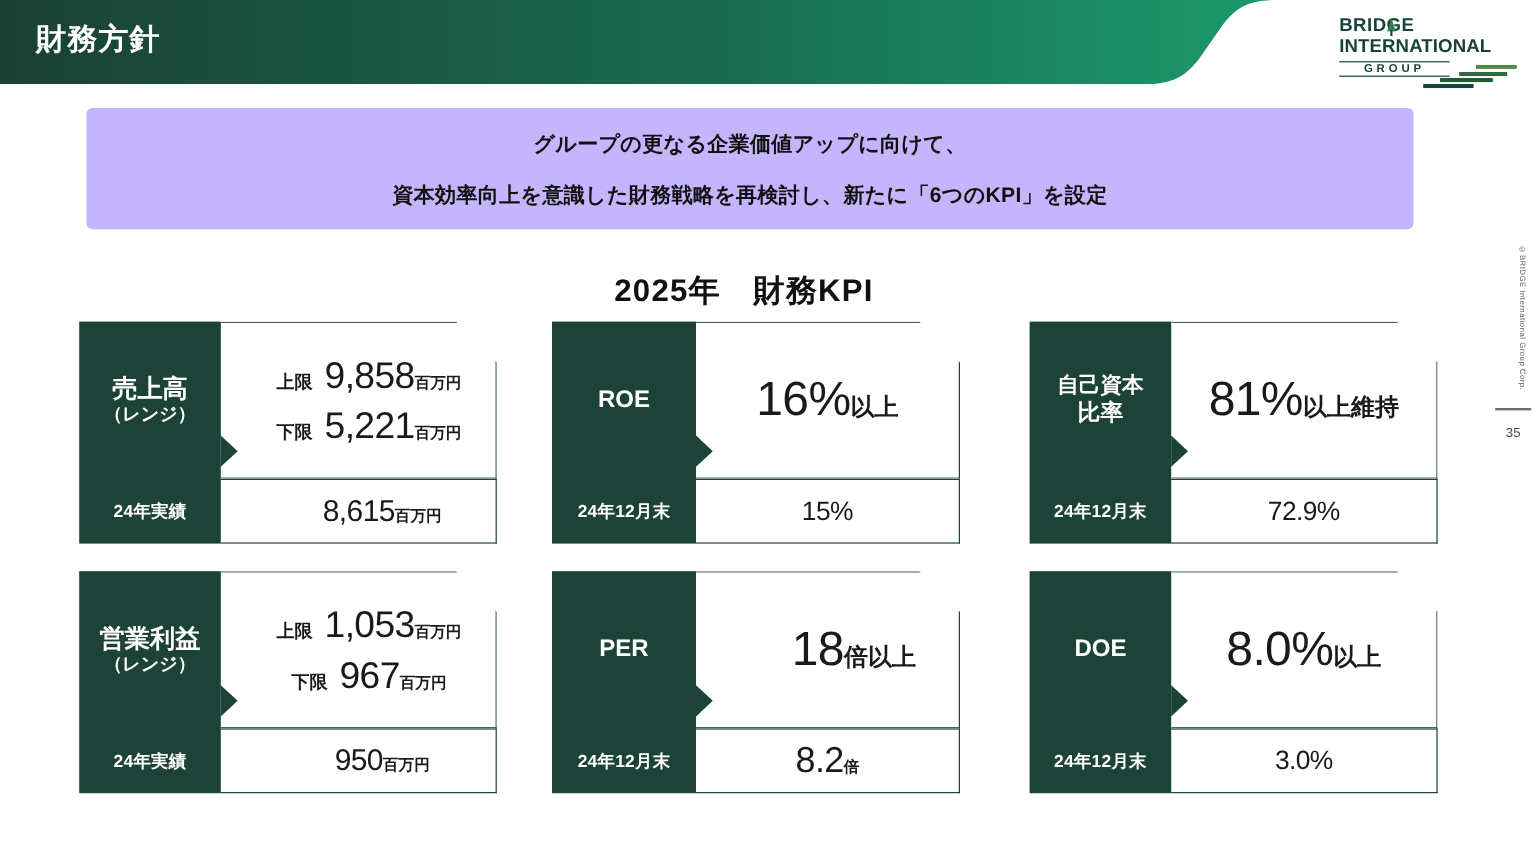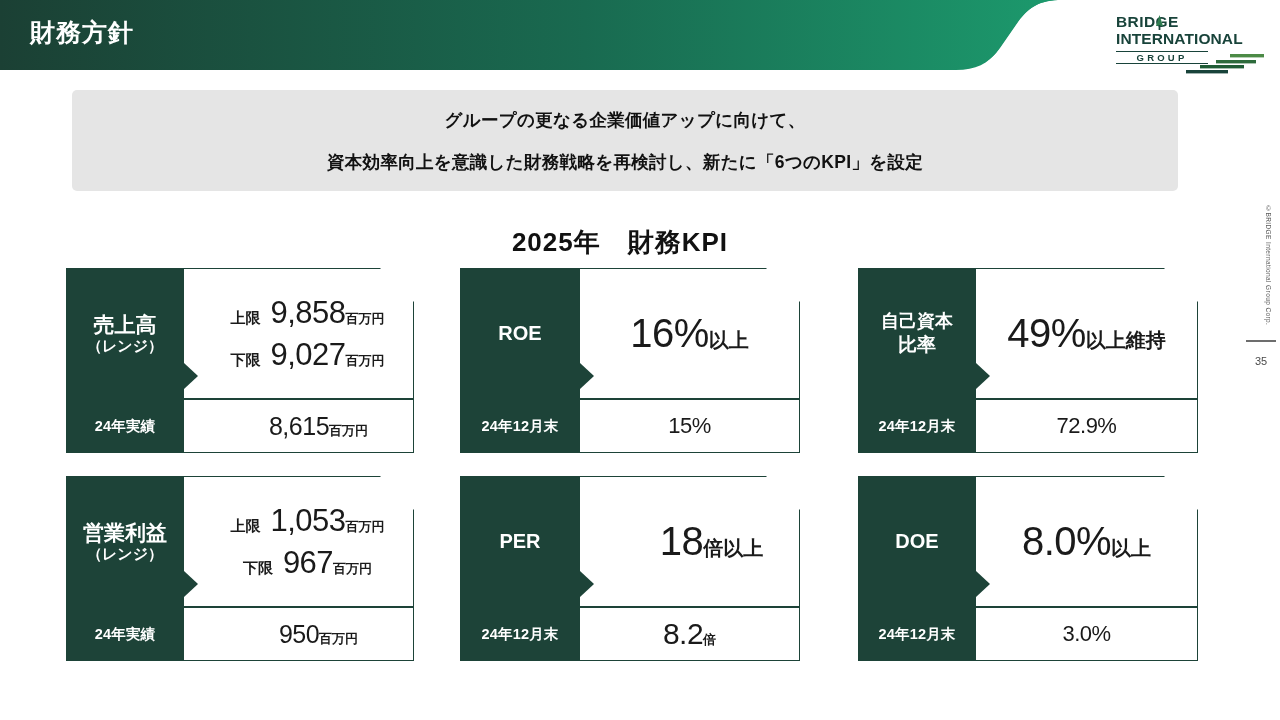--- a/index.html
+++ b/index.html
@@ -48,21 +48,21 @@
     border-top:1.4px solid #18433a; border-bottom:1.4px solid #18433a;
     display:inline-block; padding:1px 0 1px 0; margin-top:2px;
     width:92px; text-align:center;
   }
   .logo-tree { position:absolute; left:39px; top:1px; }
   .logo-bars { position:absolute; left:62px; top:40px; }
 
   
   .banner {
     position:absolute; left:72px; top:90px; width:1106px; height:101px;
-    background:#e5e5e5; border-radius:5px;
+    background:#c4b5fd; border-radius:5px;
     display:flex; flex-direction:column;
     align-items:center; justify-content:center;
     gap:18px;
   }
   .banner-line {
     font-size:17.5px; font-weight:bold; color:#111111;
     letter-spacing:0.3px; white-space:nowrap;
   }
 
   
@@ -193,21 +193,21 @@
       <div class="card-arrow" style="left: 118px; top: 95px;"></div>
       <div class="card-white-top" style="left: 118px; top: 0px; width: 230px; height: 131px;">
         <div style="position: absolute; inset: 0px; display: flex; flex-direction: column; align-items: center; justify-content: center; gap: 6px; padding-left: 18px;">
           <div class="range-row">
             <span class="v-pre" style="font-size: 15px; margin-right: 10px;">上限</span>
             <span class="v-big" style="font-size: 31px;">9,858</span>
             <span class="v-suffix" style="font-size: 13px;">百万円</span>
           </div>
           <div class="range-row">
             <span class="v-pre" style="font-size: 15px; margin-right: 10px;">下限</span>
-            <span class="v-big" style="font-size: 31px;">9,027</span>
+            <span class="v-big" style="font-size: 31px;">5,221</span>
             <span class="v-suffix" style="font-size: 13px;">百万円</span>
           </div>
         </div>
       </div>
       <div class="card-white-bot" style="left: 118px; top: 131px; width: 230px; height: 54px;">
         <div class="range-row" style="padding-left: 40px;">
           <span class="v-big" style="font-size: 25px;">8,615</span>
           <span class="v-suffix" style="font-size: 13px;">百万円</span>
         </div>
       </div>
@@ -239,21 +239,21 @@
         <div class="card-green-label" style="top: 0px; height: 131px; display: flex; flex-direction: column; align-items: center; justify-content: center;">
           <div style="font-size: 18px;">自己資本</div>
           <div style="font-size: 19px;">比率</div>
         </div>
         <div class="card-green-foot" style="top: 131px; height: 54px; display: flex; align-items: center; justify-content: center;">24年12月末</div>
       </div>
       <div class="card-arrow" style="left: 118px; top: 95px;"></div>
       <div class="card-white-top" style="left: 118px; top: 0px; width: 222px; height: 131px;">
         <div style="position: absolute; inset: 0px; display: flex; flex-direction: column; align-items: center; justify-content: center;">
           <div class="range-row">
-            <span class="v-big" style="font-size: 40px;">49%</span>
+            <span class="v-big" style="font-size: 40px;">81%</span>
             <span class="v-suffix" style="font-size: 20px;">以上維持</span>
           </div>
         </div>
       </div>
       <div class="card-white-bot" style="left: 118px; top: 131px; width: 222px; height: 54px;">
         <div class="range-row">
           <span class="v-big" style="font-size: 22px;">72.9%</span>
         </div>
       </div>
     </div>

